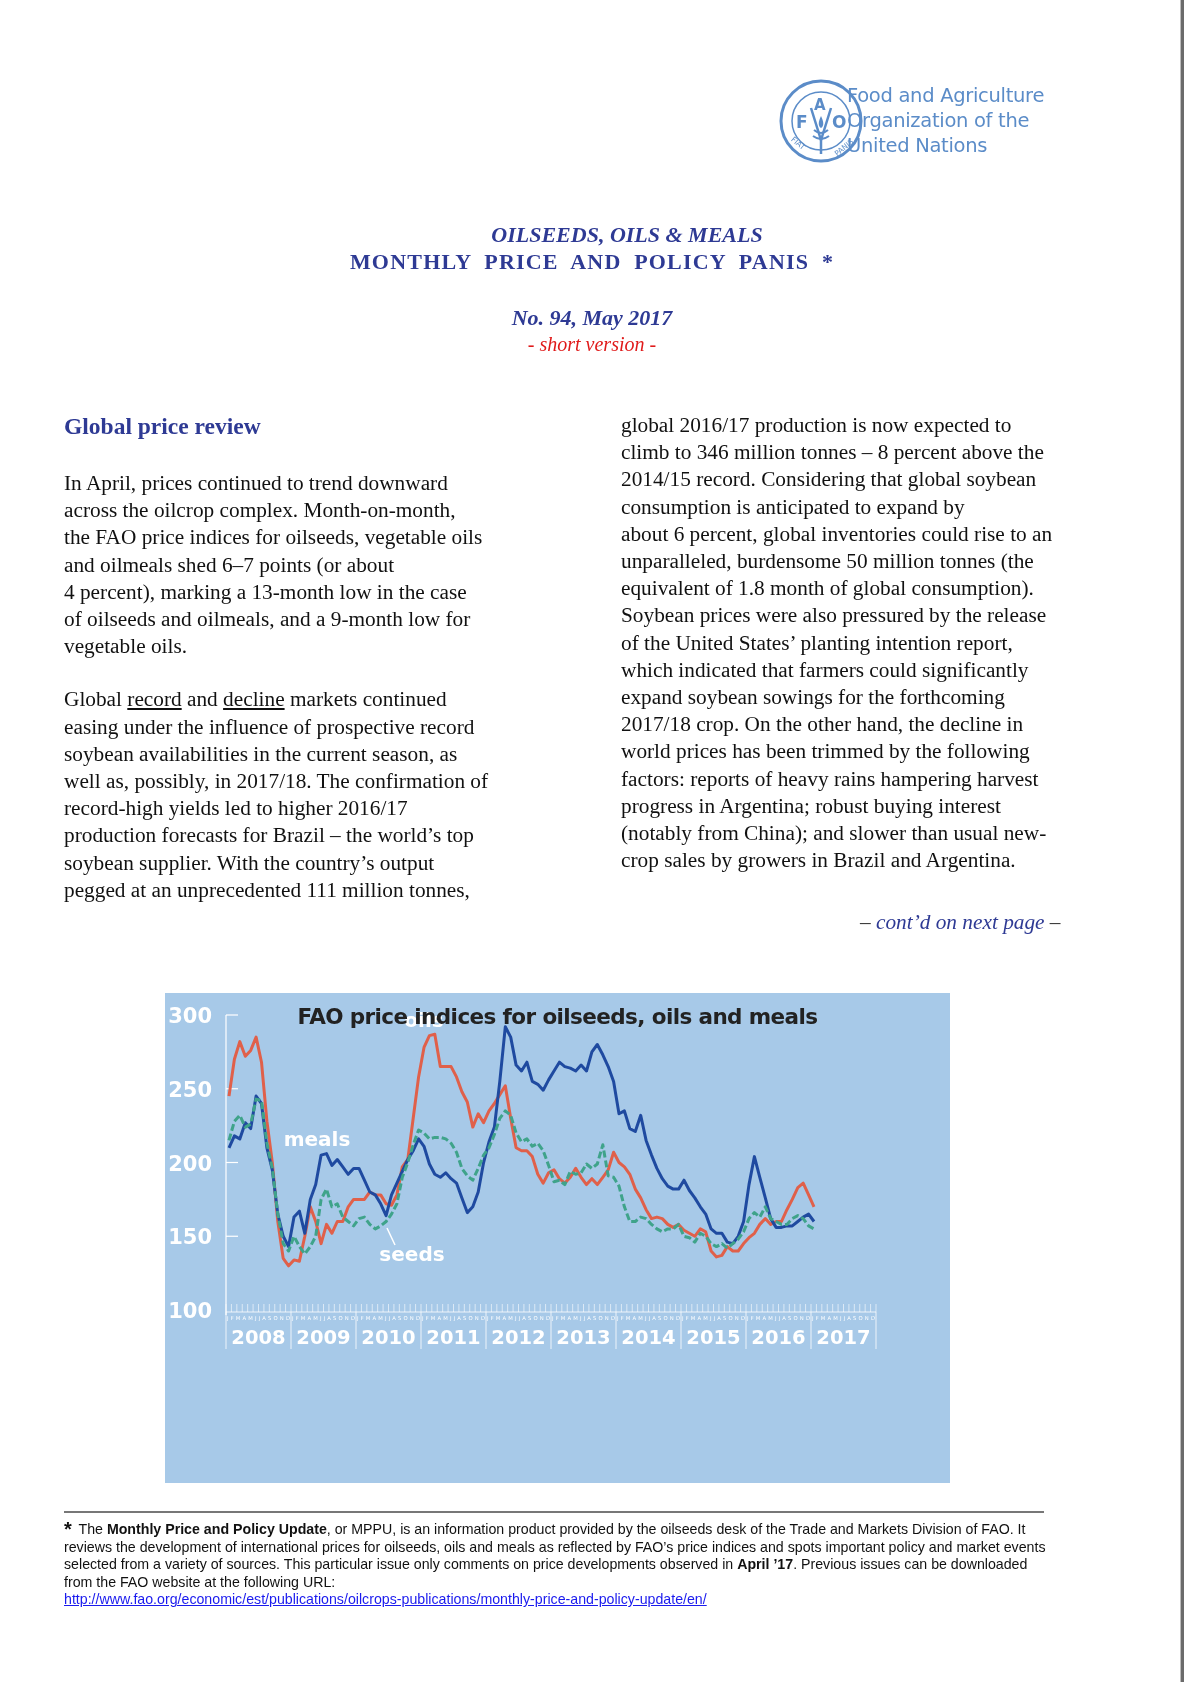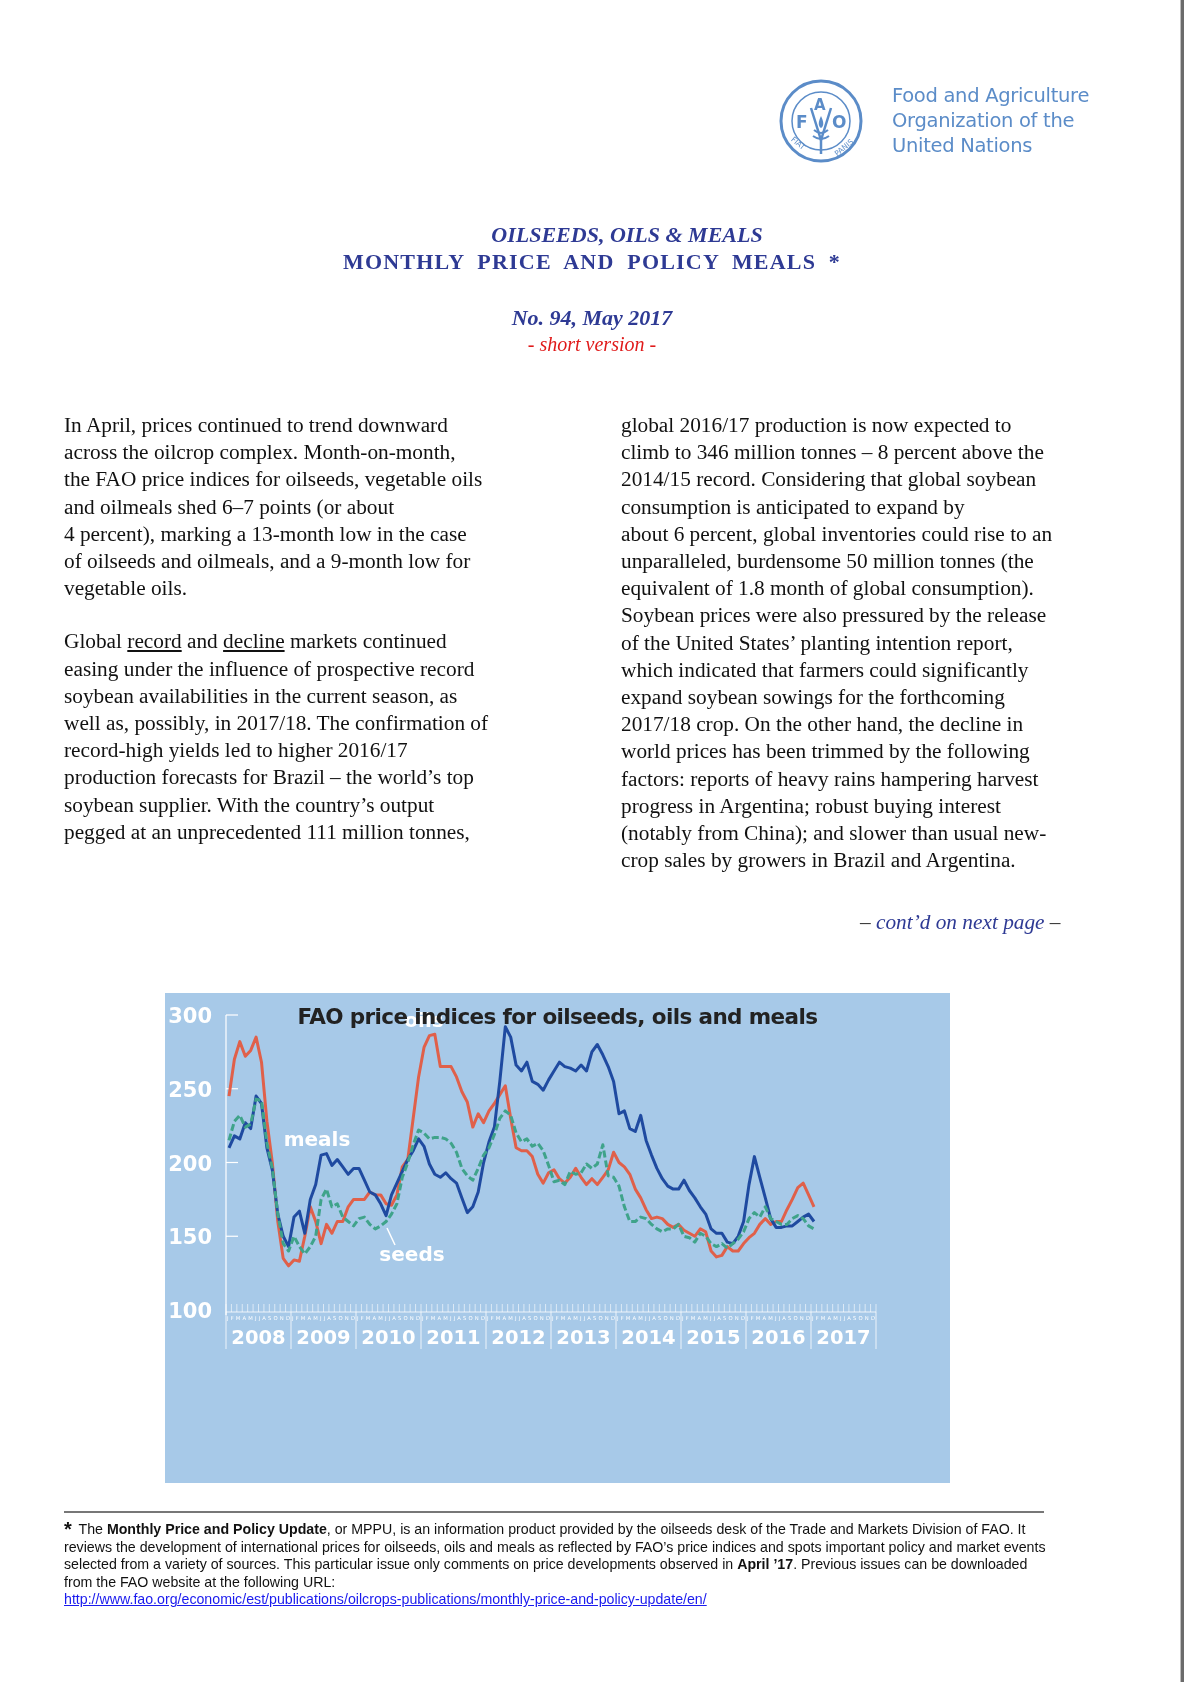--- a/index.html
+++ b/index.html
@@ -5,21 +5,21 @@
   html, body { margin: 0; padding: 0; }
   body {
     width: 1184px; height: 1682px; background: #ffffff; position: relative; overflow: hidden;
     font-family: "Liberation Serif", serif; color: #111;
   }
   .page-edge { position: absolute; top: 0; right: 0; width: 3px; height: 1682px; background: #6b6b6b; }
   .page-edge-2 { position: absolute; top: 0; right: 3px; width: 1px; height: 1682px; background: #bdbdbd; }
 
   
   .logo { position: absolute; left: 778px; top: 78px; width: 86px; height: 86px; }
-  .org-name { position: absolute; left: 892px; top: 83px; font-family: "DejaVu Sans", sans-serif;
+  .org-name { position: absolute; left: 847px; top: 83px; font-family: "DejaVu Sans", sans-serif;
     font-size: 19.5px; line-height: 25px; color: #5b8cc8; font-weight: 500; letter-spacing: -0.3px; }
 
   
   .title-block { position: absolute; left: 0; width: 1184px; text-align: center; color: #2e3a94; font-weight: bold; }
   .t1 { top: 222px; font-size: 22px; font-style: italic; padding-left: 35px; }
   .t2 { top: 249px; font-size: 22px; letter-spacing: 1.2px; word-spacing: 6px; }
   .t3 { top: 305px; font-size: 22px; font-style: italic; }
   .t4 { top: 333px; font-size: 20px; font-style: italic; color: #e01a1a; font-weight: normal; }
 
   
@@ -69,25 +69,26 @@
     <text x="54" y="76" font-family="DejaVu Sans, sans-serif" font-size="7.5" fill="#5b8cc8" transform="rotate(-40 60 70)">PANIS</text>
   </svg>
 </div>
 <div class="org-name">
   <div>Food and Agriculture</div>
   <div>Organization of the</div>
   <div>United Nations</div>
 </div>
 
 <div class="title-block t1">OILSEEDS, OILS &amp; MEALS</div>
-<div class="title-block t2">MONTHLY  PRICE  AND  POLICY  MEALS *</div>
+<div class="title-block t2">MONTHLY  PRICE  AND  POLICY  PANIS *</div>
 <div class="title-block t3">No. 94,  May 2017</div>
 <div class="title-block t4">- short version -</div>
 
 <div class="col col-left">
+  <h2 class="section-heading">Global price review</h2>
   <p class="para">In April, prices continued to trend downward
 across the oilcrop complex. Month-on-month,
 the FAO price indices for oilseeds, vegetable oils
 and oilmeals shed 6–7 points (or about
 4 percent), marking a 13-month low in the case
 of oilseeds and oilmeals, and a 9-month low for
 vegetable oils.</p>
   <p class="para" style="white-space:normal"><span>Global </span><u>record</u><span> and </span><u>decline</u><span> markets continued</span><br><span style="white-space:pre-line">easing under the influence of prospective record
 soybean availabilities in the current season, as
 well as, possibly, in 2017/18. The confirmation of

